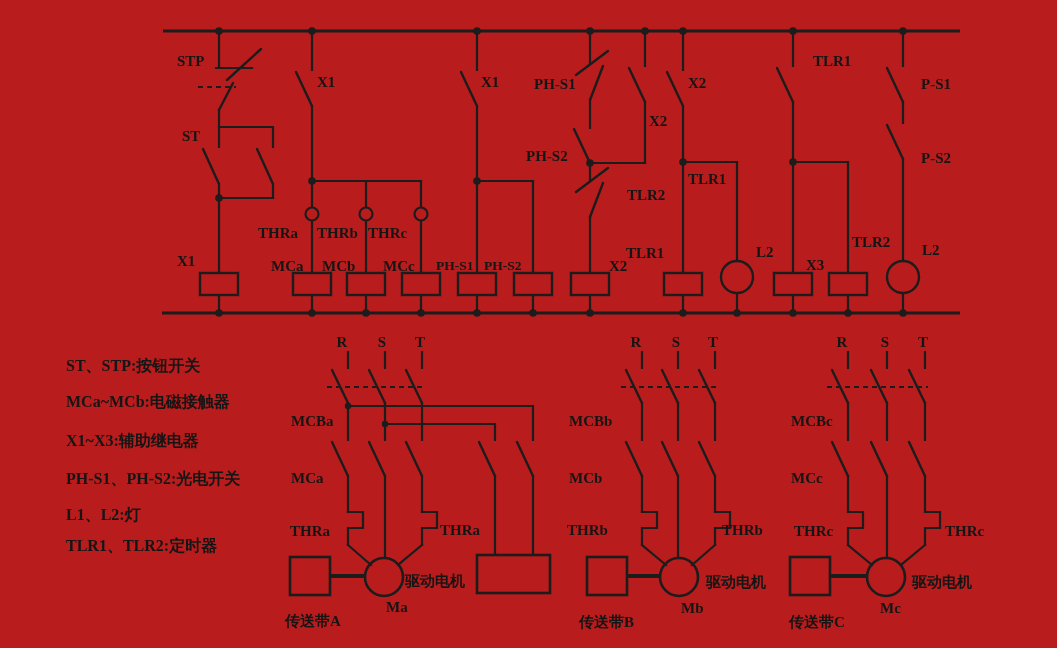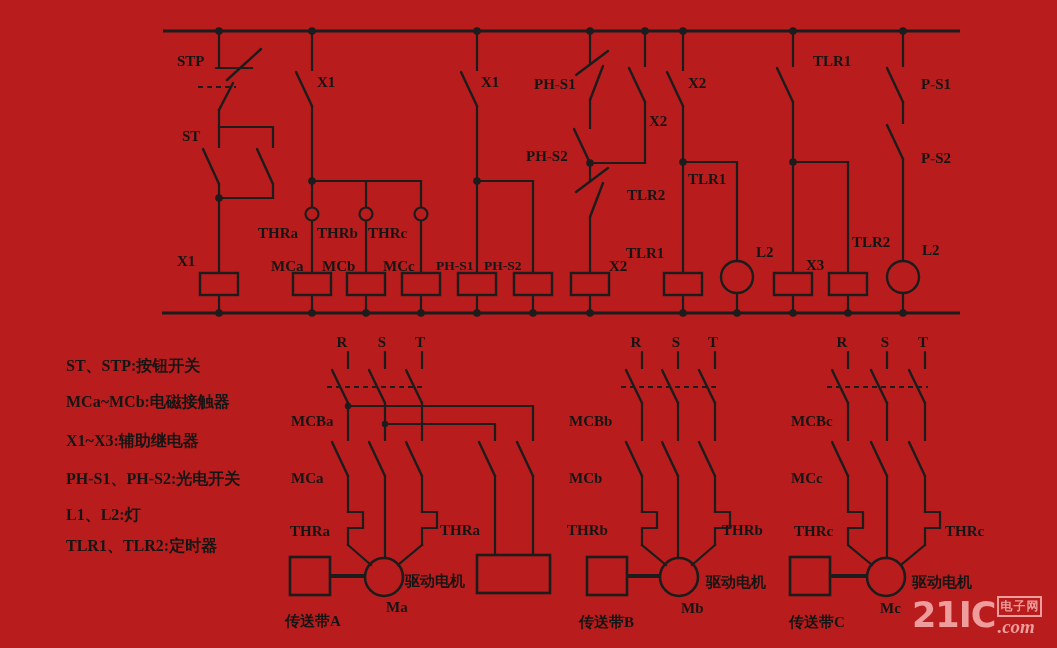--- a/index.html
+++ b/index.html
@@ -250,20 +250,13 @@
     <text class="lbl" x="791" y="426">MCBc</text>
     <text class="lbl" x="791" y="483">MCc</text>
     <text class="lbl" x="794" y="536">THRc</text>
     <text class="lbl" x="945" y="536">THRc</text>
     <text class="cnm" x="912" y="587">驱动电机</text>
     <text class="lbl" x="880" y="613">Mc</text>
     <text class="cnm" x="789" y="627">传送带C</text>
   </g>
 </svg>
 
-  <div id="wm">
-    <span class="big">21IC</span>
-    <span class="col">
-      <span class="cn">电子网</span>
-      <span class="com">.com</span>
-    </span>
-  </div>
 </div>
 
 </body></html>

